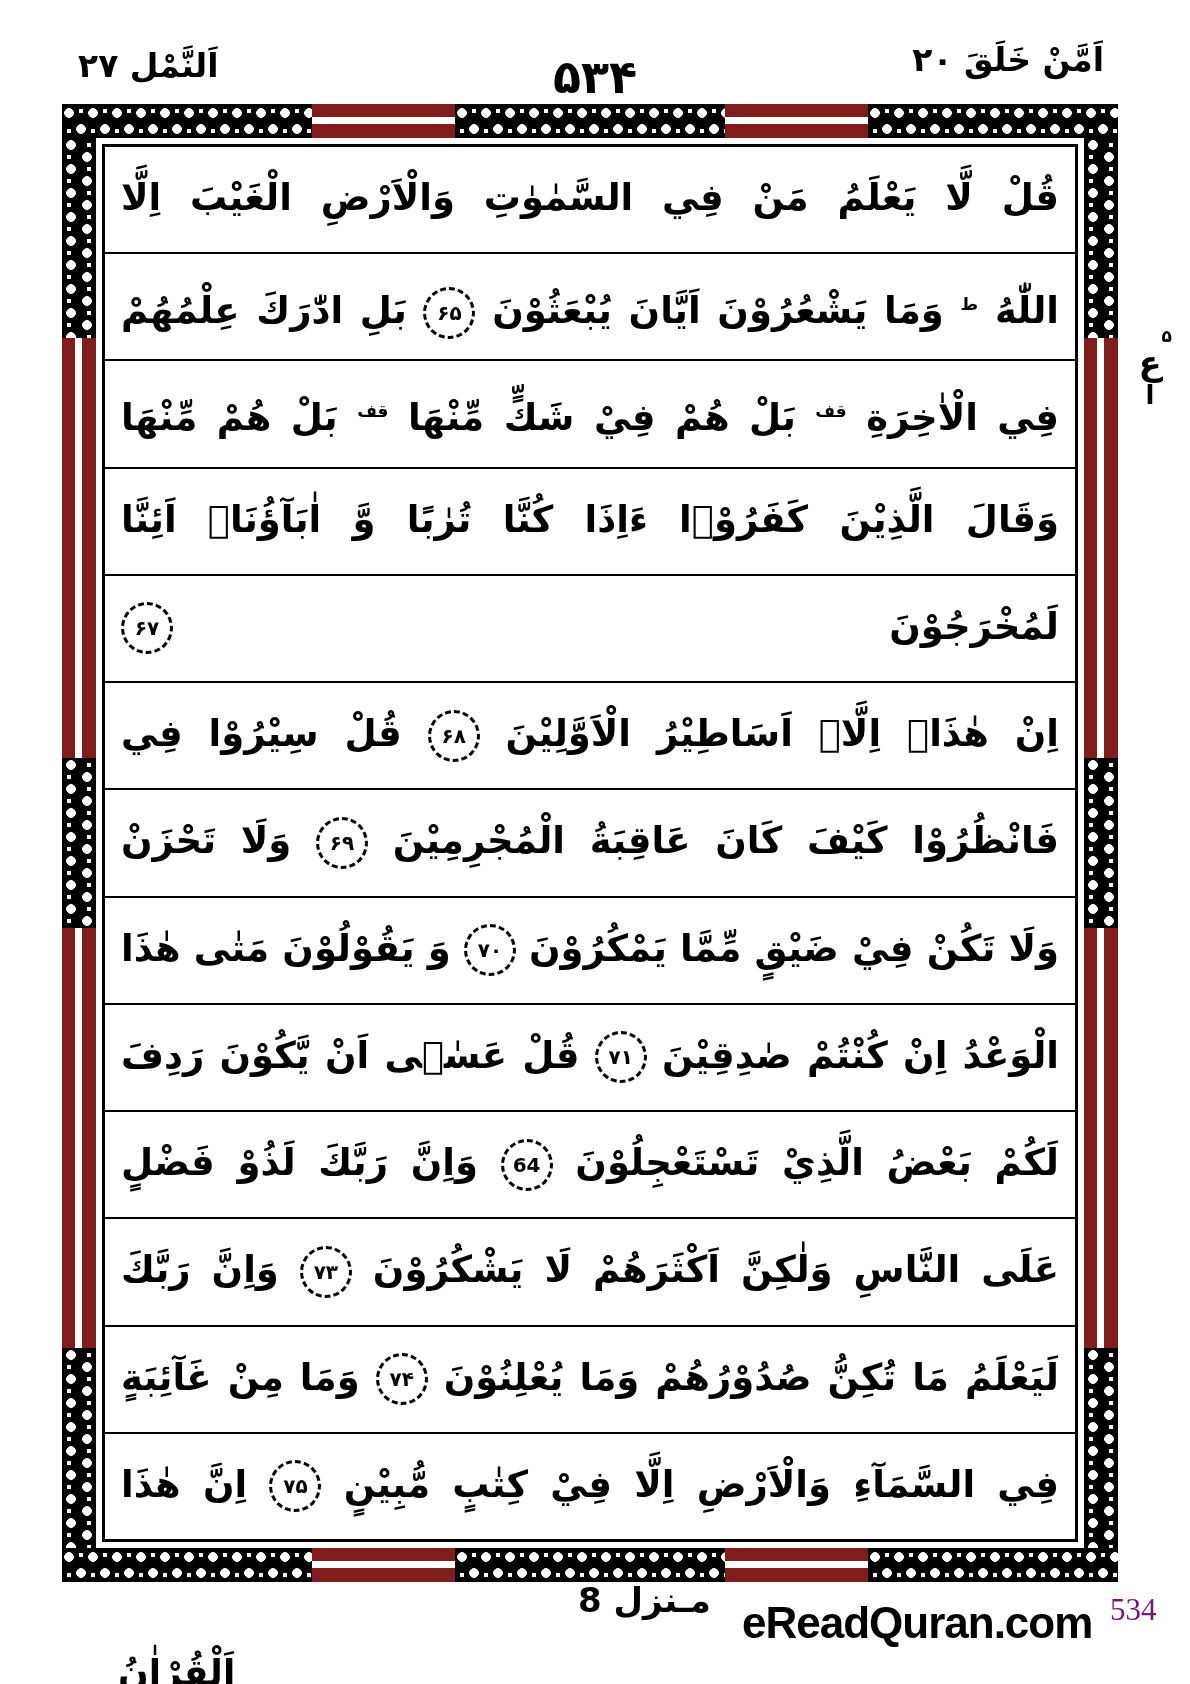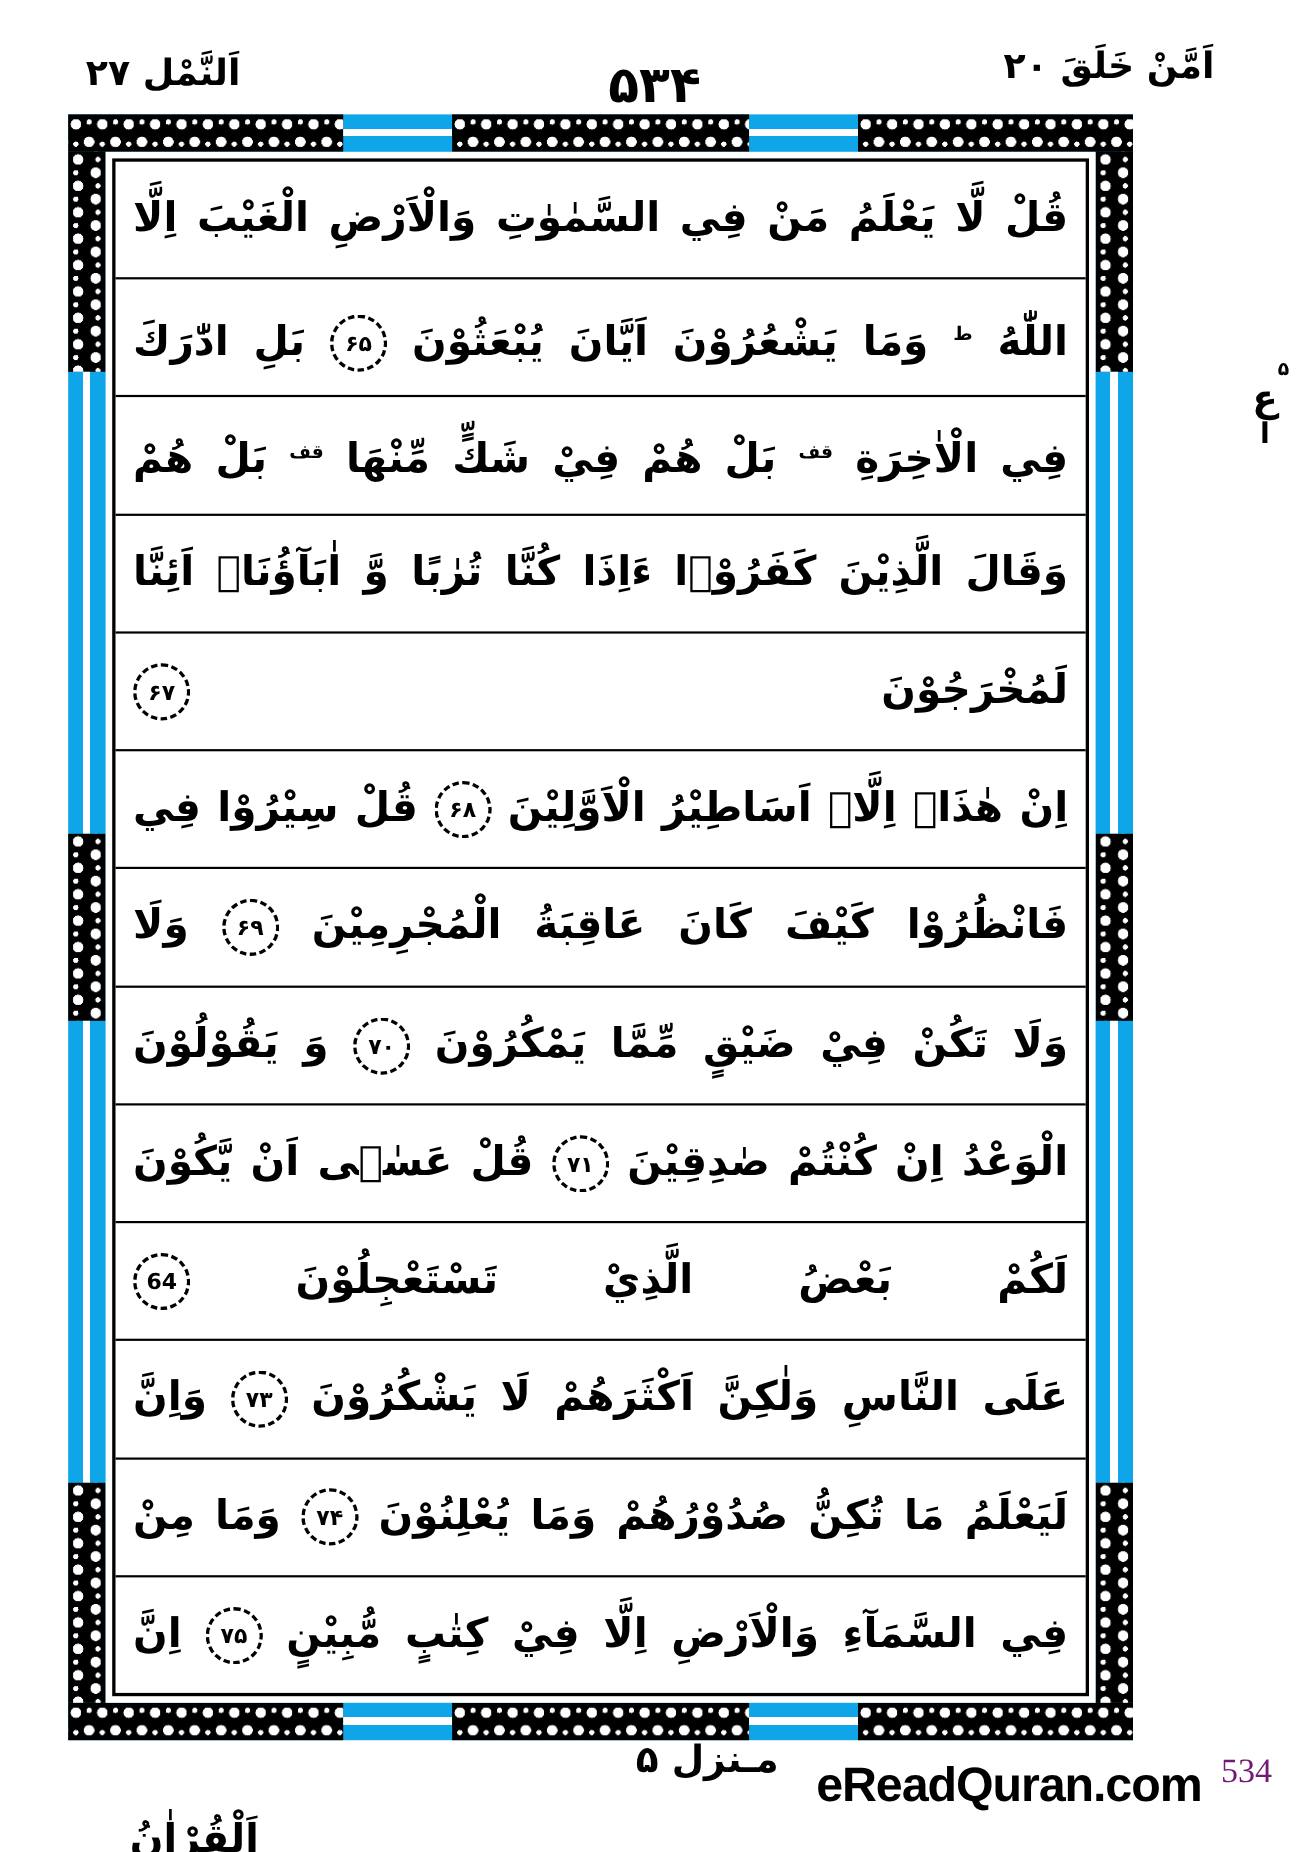--- a/index.html
+++ b/index.html
@@ -8,21 +8,21 @@
     background:#ffffff; color:#000;
     font-family:"DejaVu Sans", sans-serif;
     overflow:hidden;
   }
   
   .hdr-left  { position:absolute; left:78px;  top:46px;  font-size:33px; font-weight:bold; direction:rtl; }
   .hdr-center{ position:absolute; left:0; right:0; top:30px; text-align:center; font-size:46px; font-weight:bold; direction:rtl;margin-top:20px; }
   .hdr-right { position:absolute; right:86px; top:40px;  font-size:33px; font-weight:bold; direction:rtl; }
 
   
-  .frame { position:absolute; left:62px; top:104px; width:968px; height:1478px; background:#0ea5e9; }
+  .frame { position:absolute; left:62px; top:104px; width:1056px; height:1478px; background:#7f1d1d; }
   .band { position:absolute; display:flex; }
   .band.top    { top:0; left:0; right:0; height:34px; }
   .band.bottom { bottom:0; left:0; right:0; height:34px; }
   .band.left   { left:0;  top:34px; bottom:34px; width:34px; flex-direction:column; }
   .band.right  { right:0; top:34px; bottom:34px; width:34px; flex-direction:column; }
 
   .orn-h {
     width:250px;
     background-color:#000;
     background-image:
@@ -144,36 +144,36 @@
             <span class="ayah-num">۶۹</span>
           </span> <span>وَلَا تَحْزَنْ عَلَيْهِمْ</span> </div>
         <div class="row"><span>وَلَا تَكُنْ فِيْ ضَيْقٍ مِّمَّا يَمْكُرُوْنَ</span> <span class="ayah">
             <span class="ayah-num">۷۰</span>
           </span> <span>وَ يَقُوْلُوْنَ مَتٰى هٰذَا</span> </div>
         <div class="row"><span>الْوَعْدُ اِنْ كُنْتُمْ صٰدِقِيْنَ</span> <span class="ayah">
             <span class="ayah-num">۷۱</span>
           </span> <span>قُلْ عَسٰۤى اَنْ يَّكُوْنَ رَدِفَ</span> </div>
         <div class="row"><span>لَكُمْ بَعْضُ الَّذِيْ تَسْتَعْجِلُوْنَ</span> <span class="ayah">
             <span class="ayah-num">64</span>
-          </span>  </div>
+          </span> <span>وَاِنَّ رَبَّكَ لَذُوْ فَضْلٍ</span> </div>
         <div class="row"><span>عَلَى النَّاسِ وَلٰكِنَّ اَكْثَرَهُمْ لَا يَشْكُرُوْنَ</span> <span class="ayah">
             <span class="ayah-num">۷۳</span>
           </span> <span>وَاِنَّ رَبَّكَ</span> </div>
         <div class="row"><span>لَيَعْلَمُ مَا تُكِنُّ صُدُوْرُهُمْ وَمَا يُعْلِنُوْنَ</span> <span class="ayah">
             <span class="ayah-num">۷۴</span>
           </span> <span>وَمَا مِنْ غَآئِبَةٍ</span> </div>
         <div class="row"><span>فِي السَّمَآءِ وَالْاَرْضِ اِلَّا فِيْ كِتٰبٍ مُّبِيْنٍ</span> <span class="ayah">
             <span class="ayah-num">۷۵</span>
           </span> <span>اِنَّ هٰذَا</span> </div>
       </div>
   </div>
 </div>
 
 <div class="ruku">
   <span class="r-top">۵</span>
   <span class="r-main">ع</span>
   <span class="r-bottom">ا</span>
 </div>
 
 <div class="ftr-catchword">اَلْقُرْاٰنُ</div>
-<div class="ftr-manzil">مـنزل ۵</div>
+<div class="ftr-manzil">مـنزل 8</div>
 <div class="ftr-watermark">eReadQuran.com</div>
 <div class="ftr-pagenum">534</div>
 
 </body></html>

